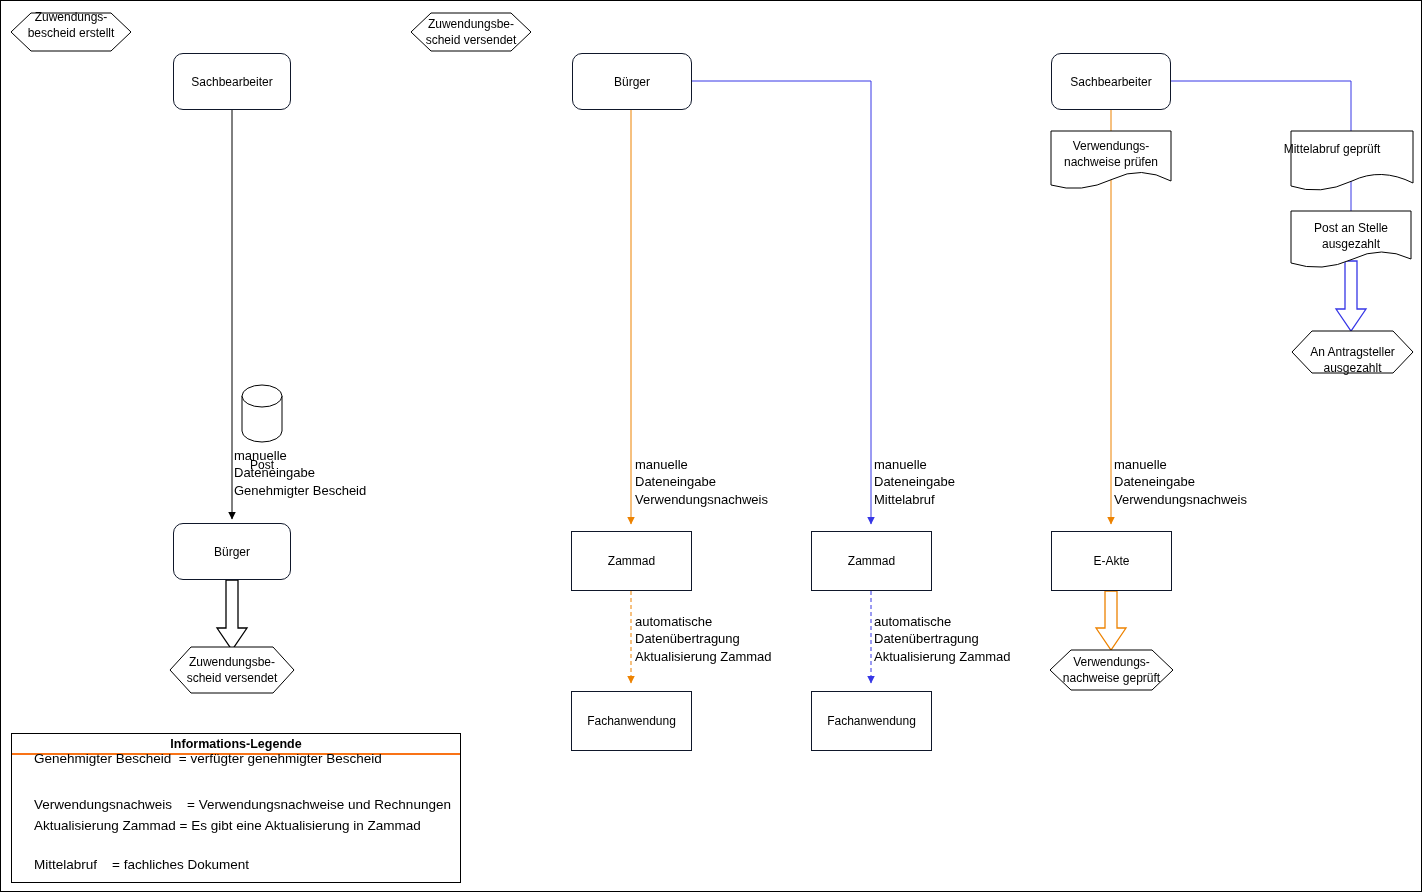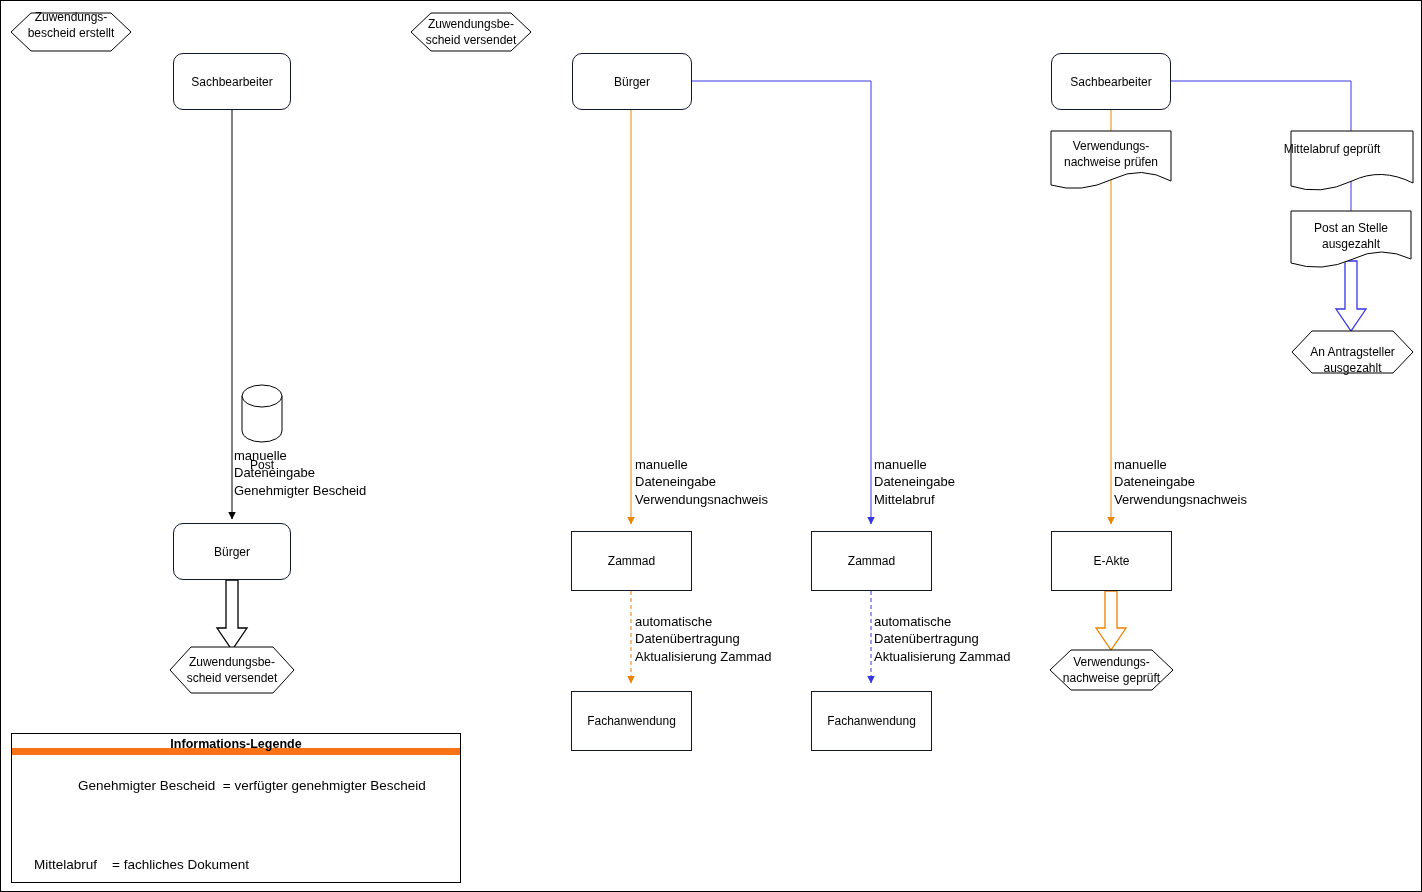--- a/index.html
+++ b/index.html
@@ -32,21 +32,21 @@
     position:absolute;
     font-size:13px;color:#000;text-align:left;
     white-space:pre-line;line-height:1.33;
   }
   #legend{
     position:absolute;left:10px;top:732px;width:450px;height:150px;
     border:1px solid #000;background:#fff;box-sizing:border-box;
   }
   #legend-title{
     position:absolute;left:0;top:0;width:100%;height:21px;
-    border-bottom:7px solid #f97316;box-sizing:border-box;
+    border-bottom:2px solid #f97316;box-sizing:border-box;
     font-size:12.5px;font-weight:bold;text-align:center;line-height:20px;
   }
   .legend-row{
     position:absolute;left:22px;
     font-size:13.5px;color:#000;white-space:pre;
   }
 </style>
 </head>
 <body>
 
@@ -133,17 +133,19 @@
 Aktualisierung Zammad</div>
   <div class="edge-label" style="left:873px;top:612px;width:185px;">automatische
 Datenübertragung
 Aktualisierung Zammad</div>
   <div class="edge-label" style="left:1113px;top:455px;width:175px;">manuelle
 Dateneingabe
 Verwendungsnachweis</div>
 
   <div id="legend">
     <div id="legend-title">Informations-Legende</div>
-    <div class="legend-row" style="top:44px;margin-left:44px;">Genehmigter Bescheid  = verfügter genehmigter Bescheid</div>
+    <div class="legend-row" style="top:17px;">Genehmigter Bescheid  = verfügter genehmigter Bescheid</div>
+    <div class="legend-row" style="top:63px;">Verwendungsnachweis    = Verwendungsnachweise und Rechnungen</div>
+    <div class="legend-row" style="top:84px;">Aktualisierung Zammad = Es gibt eine Aktualisierung in Zammad</div>
     <div class="legend-row" style="top:123px;">Mittelabruf    = fachliches Dokument</div>
   </div>
 
 </div>
 
 </body></html>

